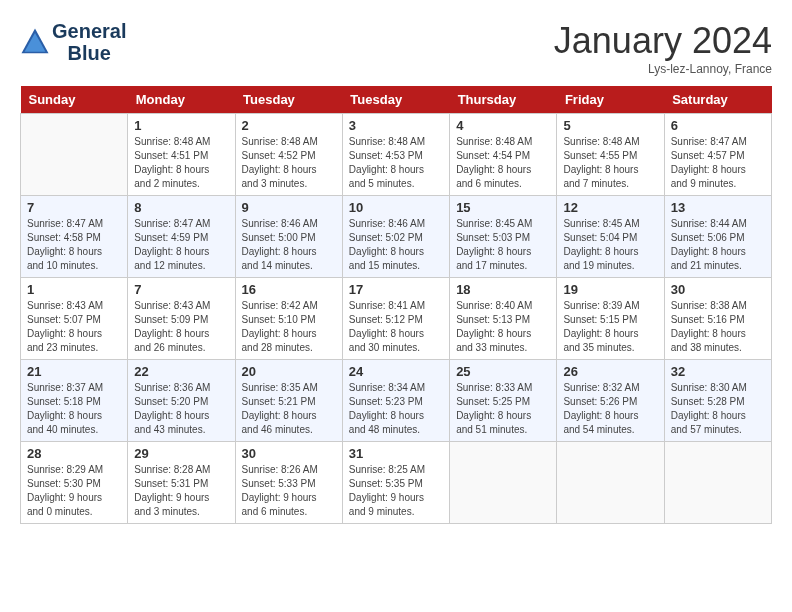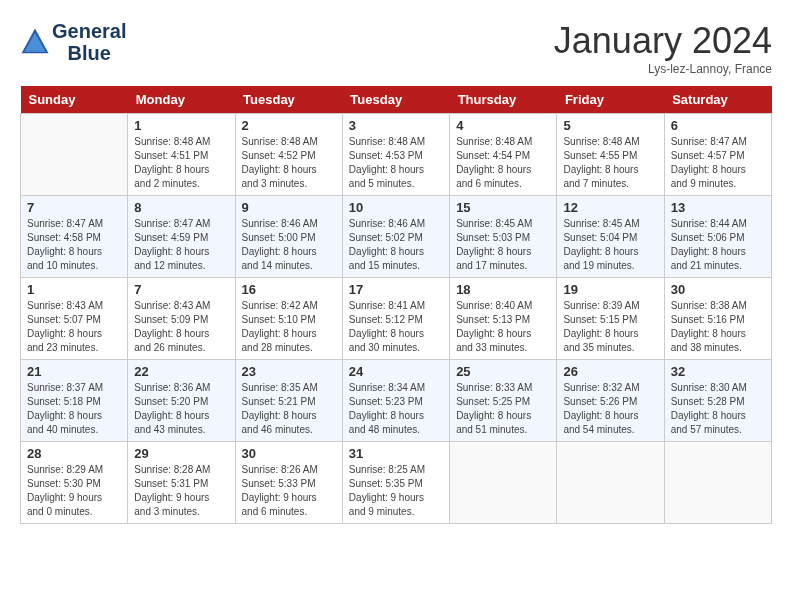--- a/index.html
+++ b/index.html
@@ -211,21 +211,21 @@
       <tr>
         <td>
           <span class="day-number">21</span>
           <div class="day-info">Sunrise: 8:37 AM<br>Sunset: 5:18 PM<br>Daylight: 8 hours and 40 minutes.</div>
         </td>
         <td>
           <span class="day-number">22</span>
           <div class="day-info">Sunrise: 8:36 AM<br>Sunset: 5:20 PM<br>Daylight: 8 hours and 43 minutes.</div>
         </td>
         <td>
-          <span class="day-number">23</span>
+          <span class="day-number">20</span>
           <div class="day-info">Sunrise: 8:35 AM<br>Sunset: 5:21 PM<br>Daylight: 8 hours and 46 minutes.</div>
         </td>
         <td>
           <span class="day-number">24</span>
           <div class="day-info">Sunrise: 8:34 AM<br>Sunset: 5:23 PM<br>Daylight: 8 hours and 48 minutes.</div>
         </td>
         <td>
           <span class="day-number">25</span>
           <div class="day-info">Sunrise: 8:33 AM<br>Sunset: 5:25 PM<br>Daylight: 8 hours and 51 minutes.</div>
         </td>

